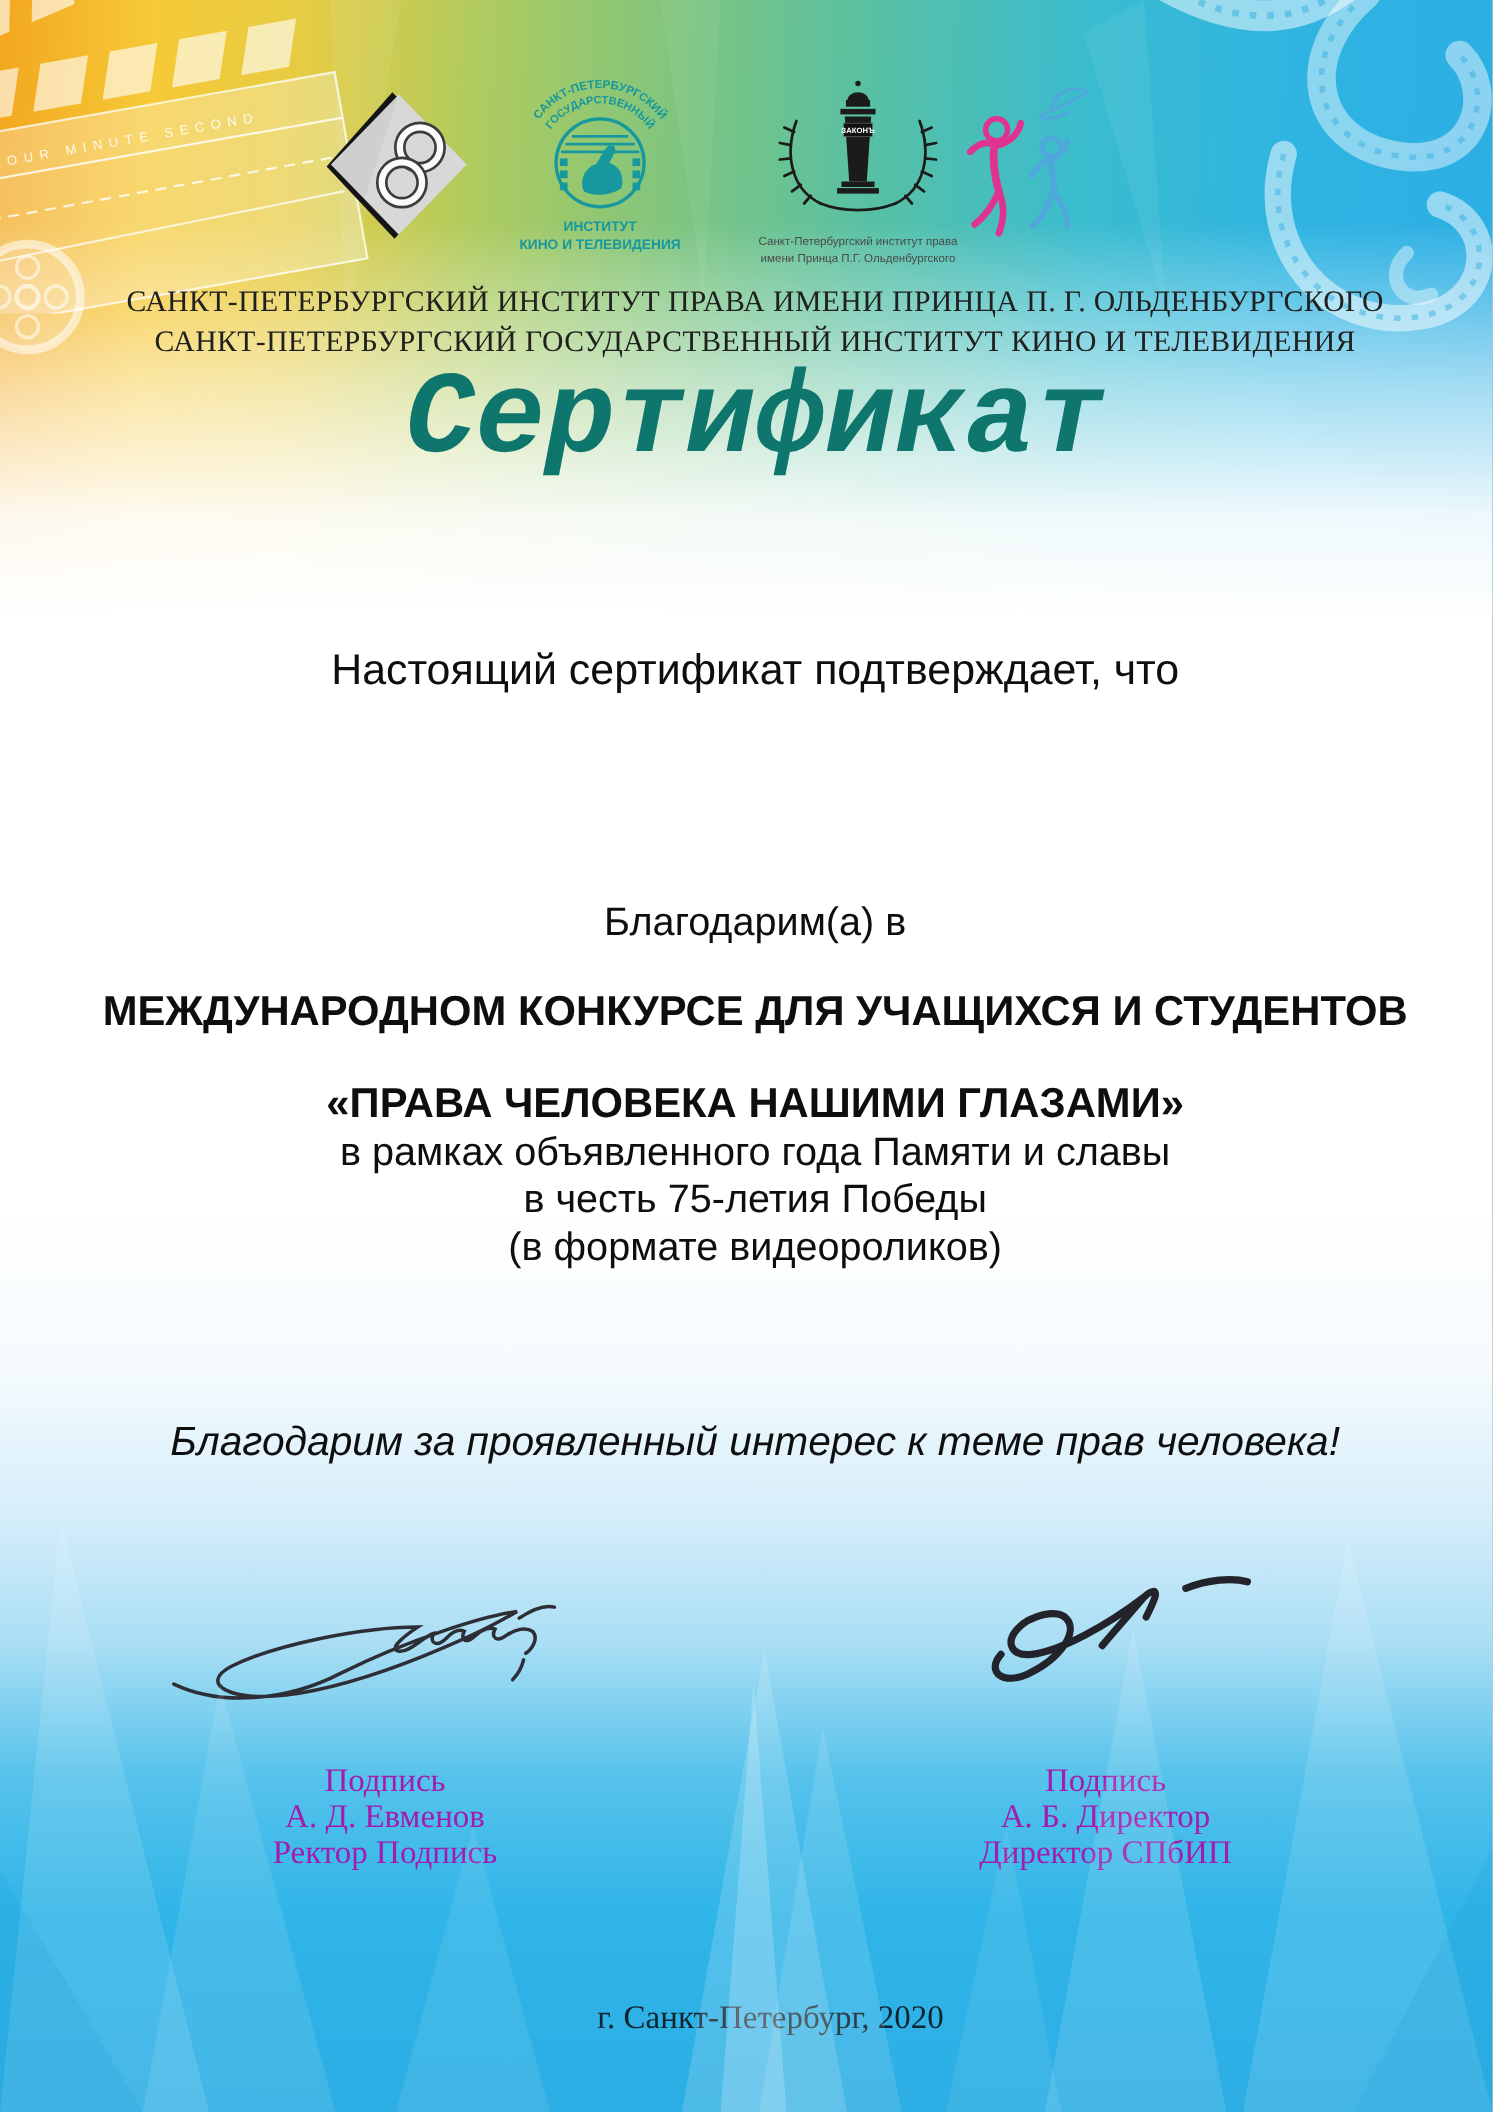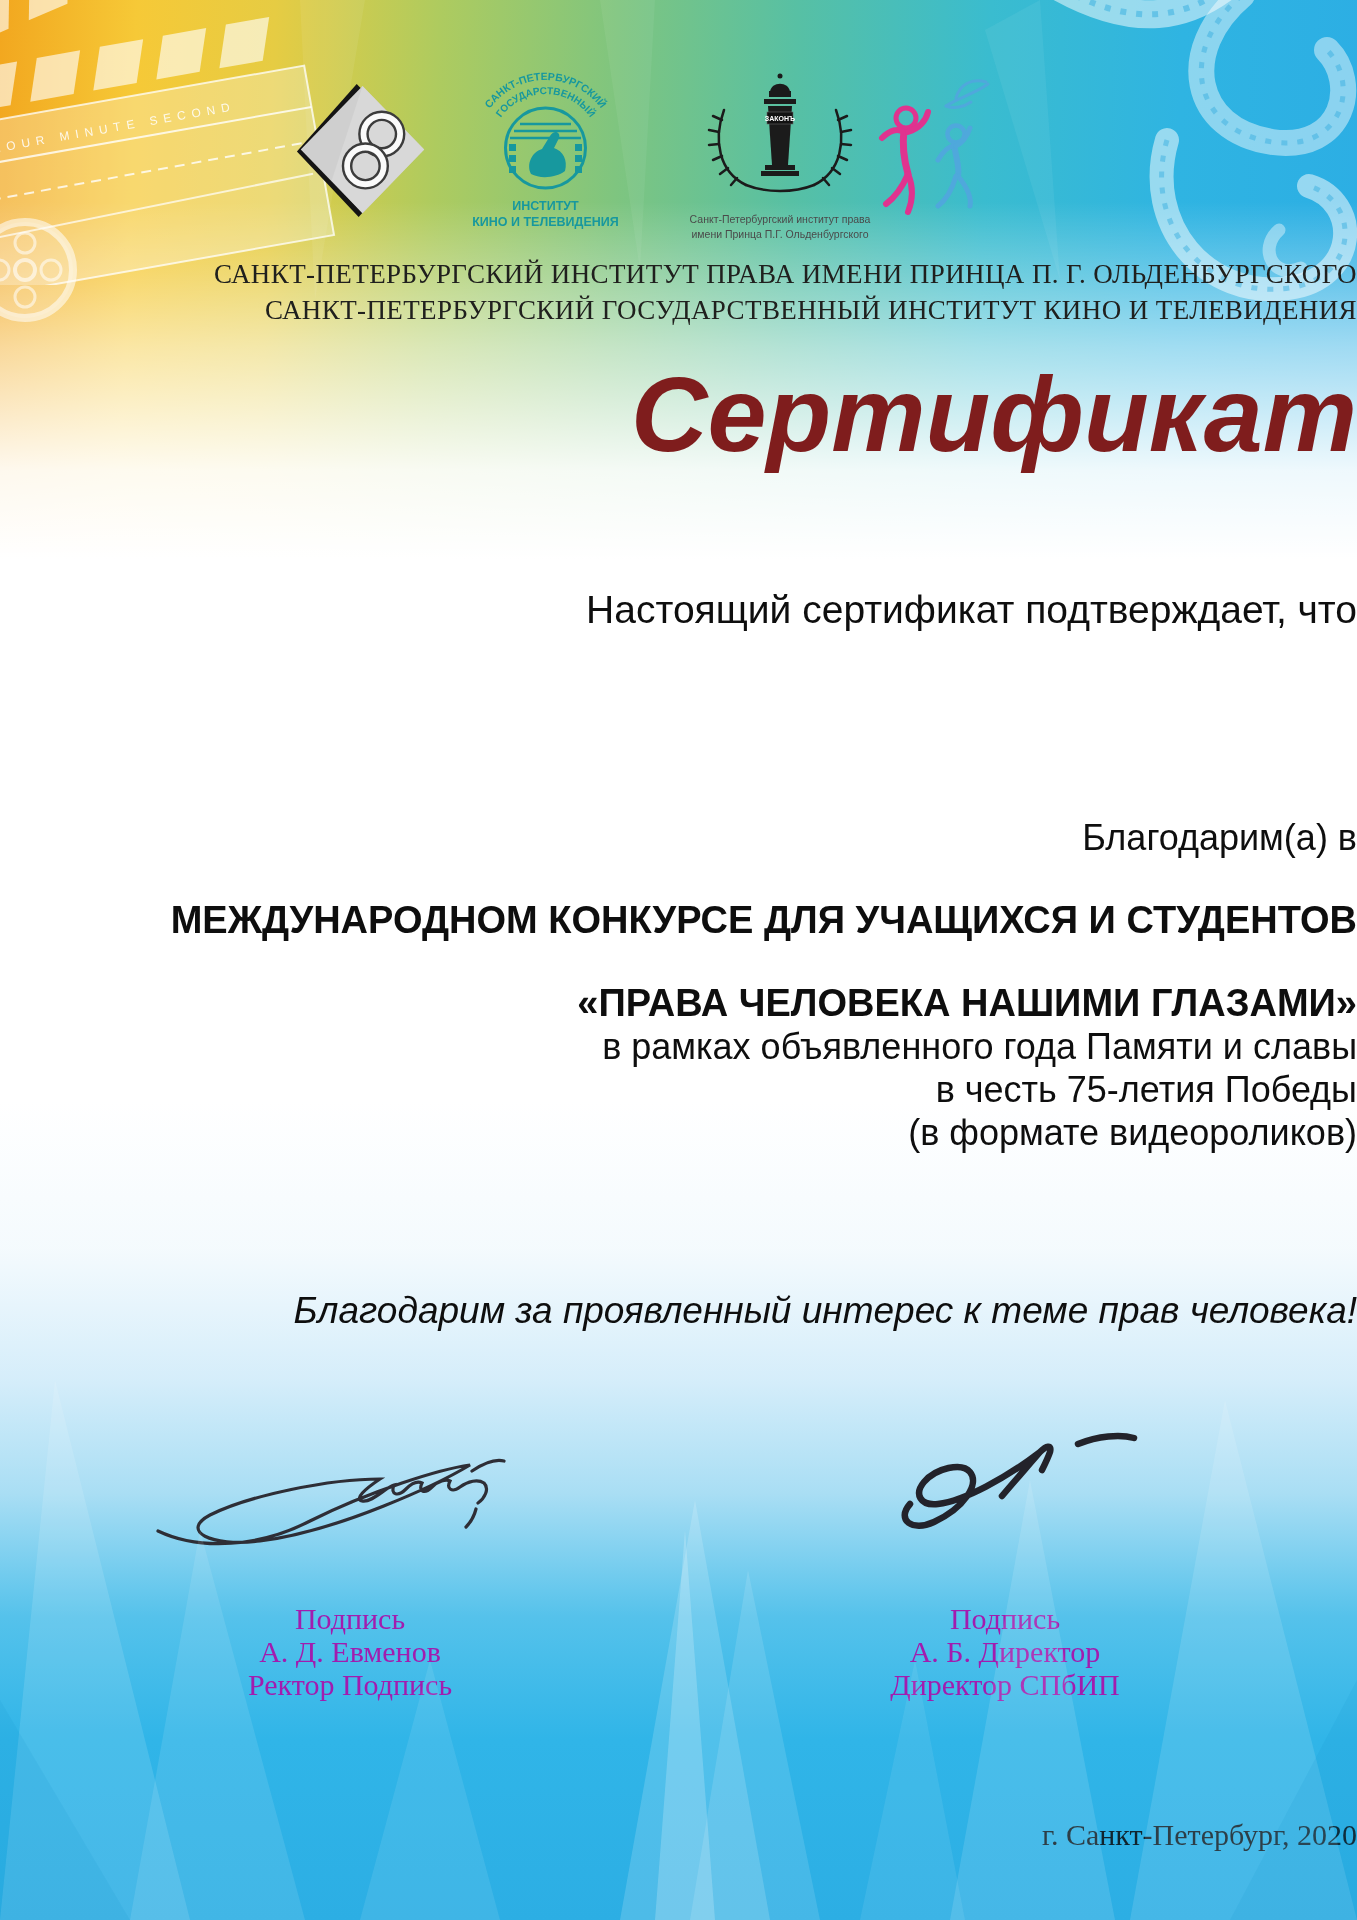--- a/index.html
+++ b/index.html
@@ -1,19 +1,19 @@
 <!DOCTYPE html>
 <html><head>
 <meta charset="utf-8">
 <style>
   html,body{margin:0;padding:0;background:#888;}
   .page{position:relative;width:1357px;height:1920px;overflow:hidden;background:#fff;margin:0 auto;
         font-family:"Liberation Sans",sans-serif;}
   .abs{position:absolute;}
-  .ctr{left:16px;right:0;text-align:right;}
+  .ctr{left:16px;right:0;text-align:center;}
 
   
   .top-band{top:0;left:0;right:0;height:560px;
     background:linear-gradient(92deg,#F2A71F 0%,#F6C937 10%,#E6CC43 20%,#AECB5F 32%,#7FC57F 45%,#57C0A4 58%,#3ABCCF 72%,#2FB4E2 86%,#2CAEE4 100%);}
   .top-band::after{content:"";position:absolute;inset:0;
     background:linear-gradient(180deg,rgba(255,255,255,0) 0%,rgba(255,255,255,0) 36%,rgba(255,255,255,.55) 62%,rgba(255,255,255,.92) 84%,#fff 100%);}
   .bottom-band{left:0;right:0;bottom:0;height:820px;
     background:linear-gradient(180deg,rgba(255,255,255,0) 0%,rgba(234,246,252,.5) 18%,rgba(203,233,249,.8) 34%,#A9DEF4 48%,#55C2EB 63%,#30B5E8 78%,#2CAEE4 100%);}
   .facets{left:0;bottom:0;width:1357px;height:820px;}
   .top-facets{left:0;top:0;width:1357px;height:560px;}
@@ -27,22 +27,22 @@
   
   .logo-diamond{left:295px;top:80px;width:135px;height:140px;}
   .logo-gikit{left:468px;top:66px;width:155px;height:172px;}
   .logo-law{left:680px;top:70px;width:200px;height:185px;}
   .logo-figures{left:868px;top:72px;width:135px;height:150px;}
   .svgtext{font-family:"Liberation Sans",sans-serif;}
 
   
   .header-lines{top:256px;font-family:"Liberation Serif",serif;font-size:27px;line-height:36px;
     color:#20201E;letter-spacing:.4px;}
-  .title{top:322px;font-family:Liberation Sans, sans-serif;font-style:italic;font-weight:700;
-    font-size:106px;color:#7f1d1d;margin-top:32px;}
+  .title{top:322px;font-family:Liberation Mono, monospace;font-style:italic;font-weight:700;
+    font-size:106px;color:#0f766e;}
   .statement{top:588px;font-size:39px;color:#0E0E0E;}
   .participation{top:816px;font-size:36px;line-height:43px;color:#0E0E0E;}
   .participation .bold{font-weight:bold;font-size:38px;margin-top:40px;}
   .thanks{top:1290px;font-style:italic;font-size:37px;color:#0E0E0E;}
   .sig-auto-left{left:140px;top:1435px;width:380px;height:130px;}
   .sig-auto-right{left:872px;top:1408px;width:300px;height:140px;}
   .sig-block{top:1602px;width:420px;text-align:center;font-family:"Liberation Serif",serif;
     font-size:30px;line-height:33px;color:#a21caf;}
   .sig-left-block{left:140px;}
   .sig-right-block{left:795px;}

